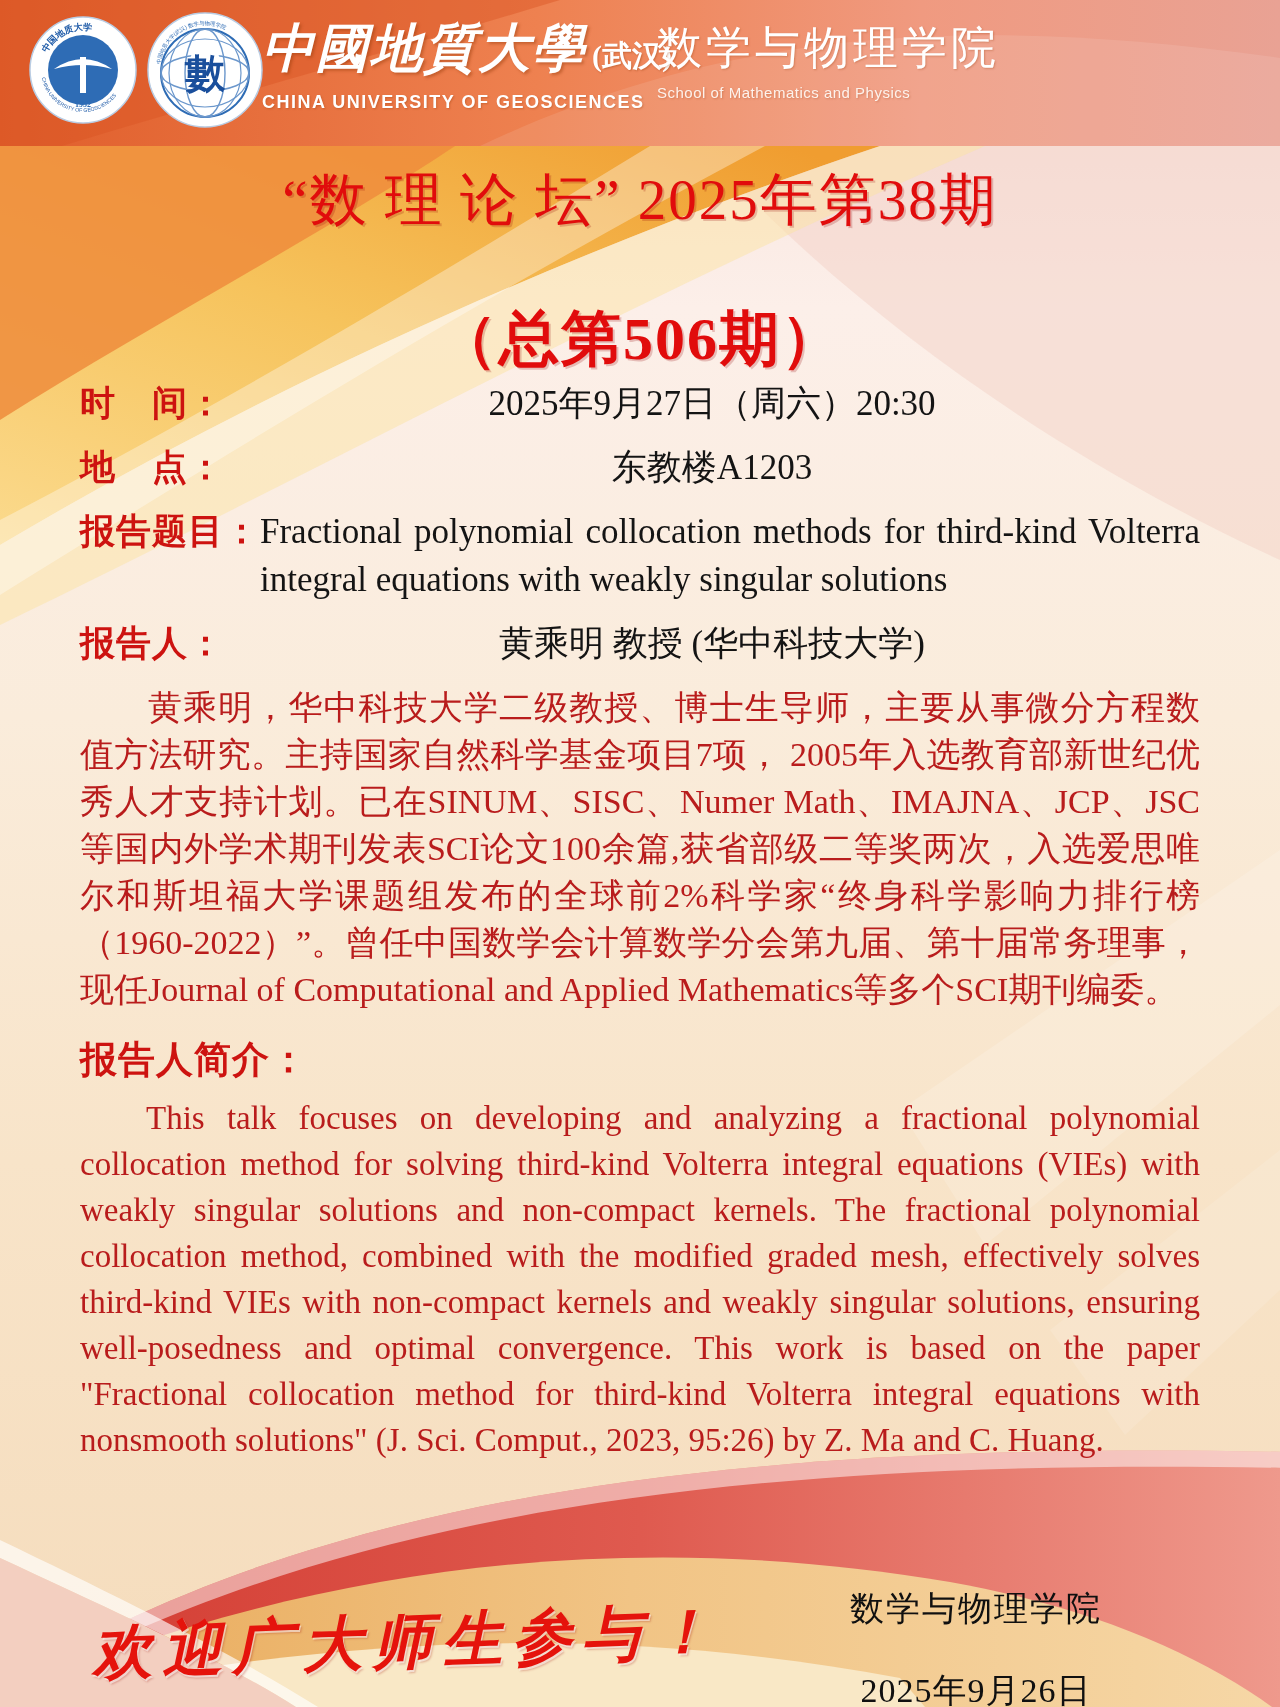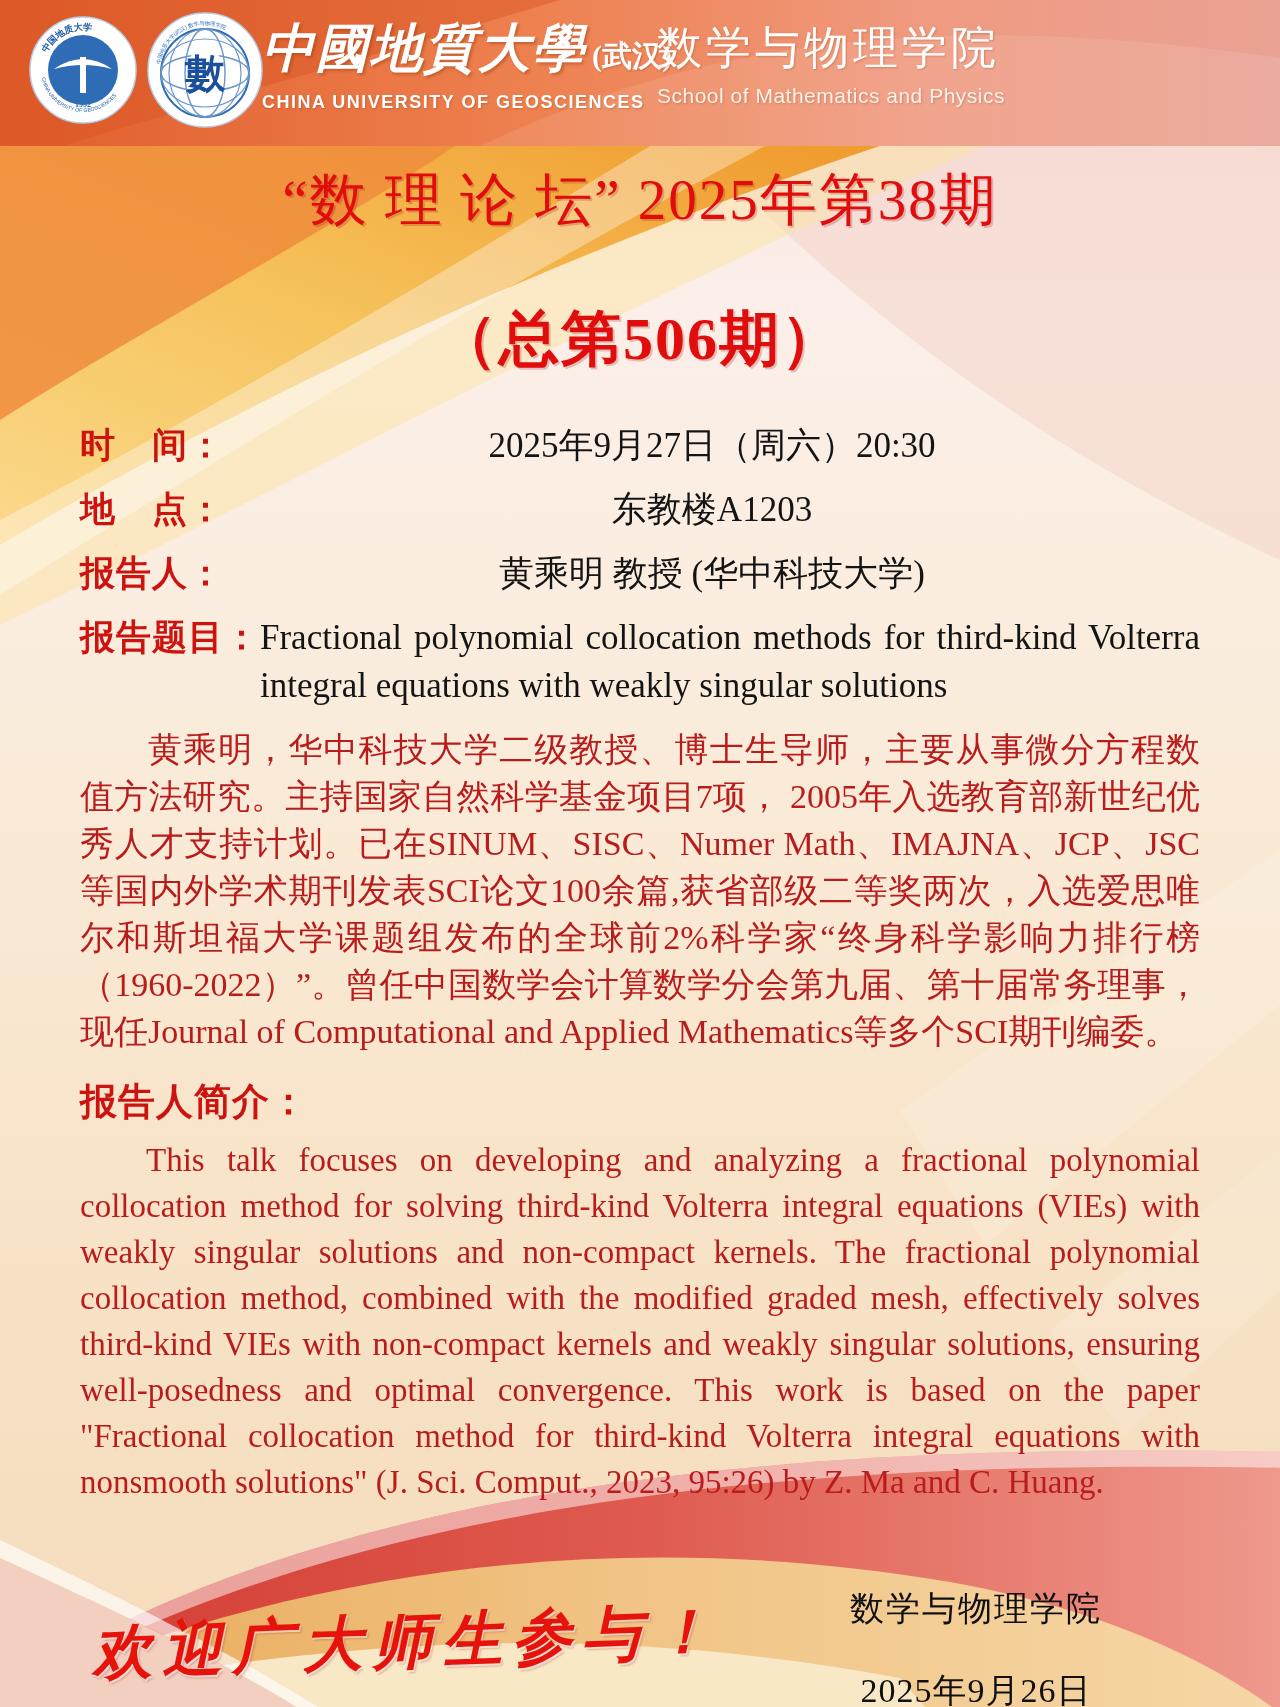--- a/index.html
+++ b/index.html
@@ -28,37 +28,37 @@
     text-shadow:1px 1px 2px rgba(150,60,10,.35);
   }
   .school-block { position:absolute; left:657px; top:18px; }
   .school-cn {
     font-family:"Liberation Sans","DejaVu Sans",sans-serif;
     font-size:45px; color:#ffffff; letter-spacing:4px; font-weight:500;
     text-shadow:1px 1px 2px rgba(150,60,10,.3);
   }
   .school-en {
     margin-top:6px; font-family:"Liberation Sans","DejaVu Sans",sans-serif;
-    font-size:21px; color:#fdf2ec; letter-spacing:.5px;
+    font-size:15px; color:#fdf2ec; letter-spacing:.5px;
     text-shadow:1px 1px 2px rgba(150,60,10,.3);
   }
 
   
   .content { position:absolute; top:162px; left:80px; width:1120px; z-index:2; }
   .main-title {
     margin:0; text-align:center; font-size:57px; font-weight:normal;
     color:#e10c0c; letter-spacing:2px;
     text-shadow:2px 2px 0 rgba(150,10,10,.22);
   }
   .sub-title {
     margin:60px 0 0 0; text-align:center; font-size:60px; font-weight:bold;
     color:#e10c0c; letter-spacing:2px;
     text-shadow:2px 2px 0 rgba(150,10,10,.22);
   }
-  .info { margin-top:42px; }
+  .info { }
   .info-row { display:flex; align-items:flex-start; margin-bottom:16px; }
   .info-label {
     flex:0 0 auto; font-size:35px; line-height:48px; font-weight:bold;
     color:#cd1310; white-space:nowrap; letter-spacing:1px;
   }
   .info-value { flex:1 1 auto; font-size:35px; line-height:48px; color:#141414;text-align:center; }
   .info-value.justify { text-align:justify; }
   .section-heading {
     margin:22px 0 10px 0; font-size:37px; font-weight:bold; color:#cd1310; letter-spacing:1px;
   }
@@ -200,26 +200,26 @@
     <div class="info">
       <div class="info-row">
         <span class="info-label">时　间：</span>
         <span class="info-value">2025年9月27日（周六）20:30</span>
       </div>
       <div class="info-row">
         <span class="info-label">地　点：</span>
         <span class="info-value">东教楼A1203</span>
       </div>
       <div class="info-row">
+        <span class="info-label">报告题目：</span>
+        <span class="info-value justify">Fractional polynomial collocation methods for third-kind Volterra integral equations with weakly singular solutions</span>
+      </div>
+      <div class="info-row">
         <span class="info-label">报告人：</span>
         <span class="info-value">黄乘明 教授 (华中科技大学)</span>
-      </div>
-      <div class="info-row">
-        <span class="info-label">报告题目：</span>
-        <span class="info-value justify">Fractional polynomial collocation methods for third-kind Volterra integral equations with weakly singular solutions</span>
       </div>
     </div>
 
     <p class="body-text">黄乘明，华中科技大学二级教授、博士生导师，主要从事微分方程数值方法研究。主持国家自然科学基金项目7项， 2005年入选教育部新世纪优秀人才支持计划。已在SINUM、SISC、Numer Math、IMAJNA、JCP、JSC等国内外学术期刊发表SCI论文100余篇,获省部级二等奖两次，入选爱思唯尔和斯坦福大学课题组发布的全球前2%科学家“终身科学影响力排行榜（1960-2022）”。曾任中国数学会计算数学分会第九届、第十届常务理事，现任Journal of Computational and Applied Mathematics等多个SCI期刊编委。</p>
 
     <h3 class="section-heading">报告人简介：</h3>
     <p class="body-text abstract-text">This talk focuses on developing and analyzing a fractional polynomial collocation method for solving third-kind Volterra integral equations (VIEs) with weakly singular solutions and non-compact kernels. The fractional polynomial collocation method, combined with the modified graded mesh, effectively solves third-kind VIEs with non-compact kernels and weakly singular solutions, ensuring well-posedness and optimal convergence. This work is based on the paper "Fractional collocation method for third-kind Volterra integral equations with nonsmooth solutions" (J. Sci. Comput., 2023, 95:26) by Z. Ma and C. Huang.</p>
   </div>
 
   <div class="welcome">欢迎广大师生参与！</div>

